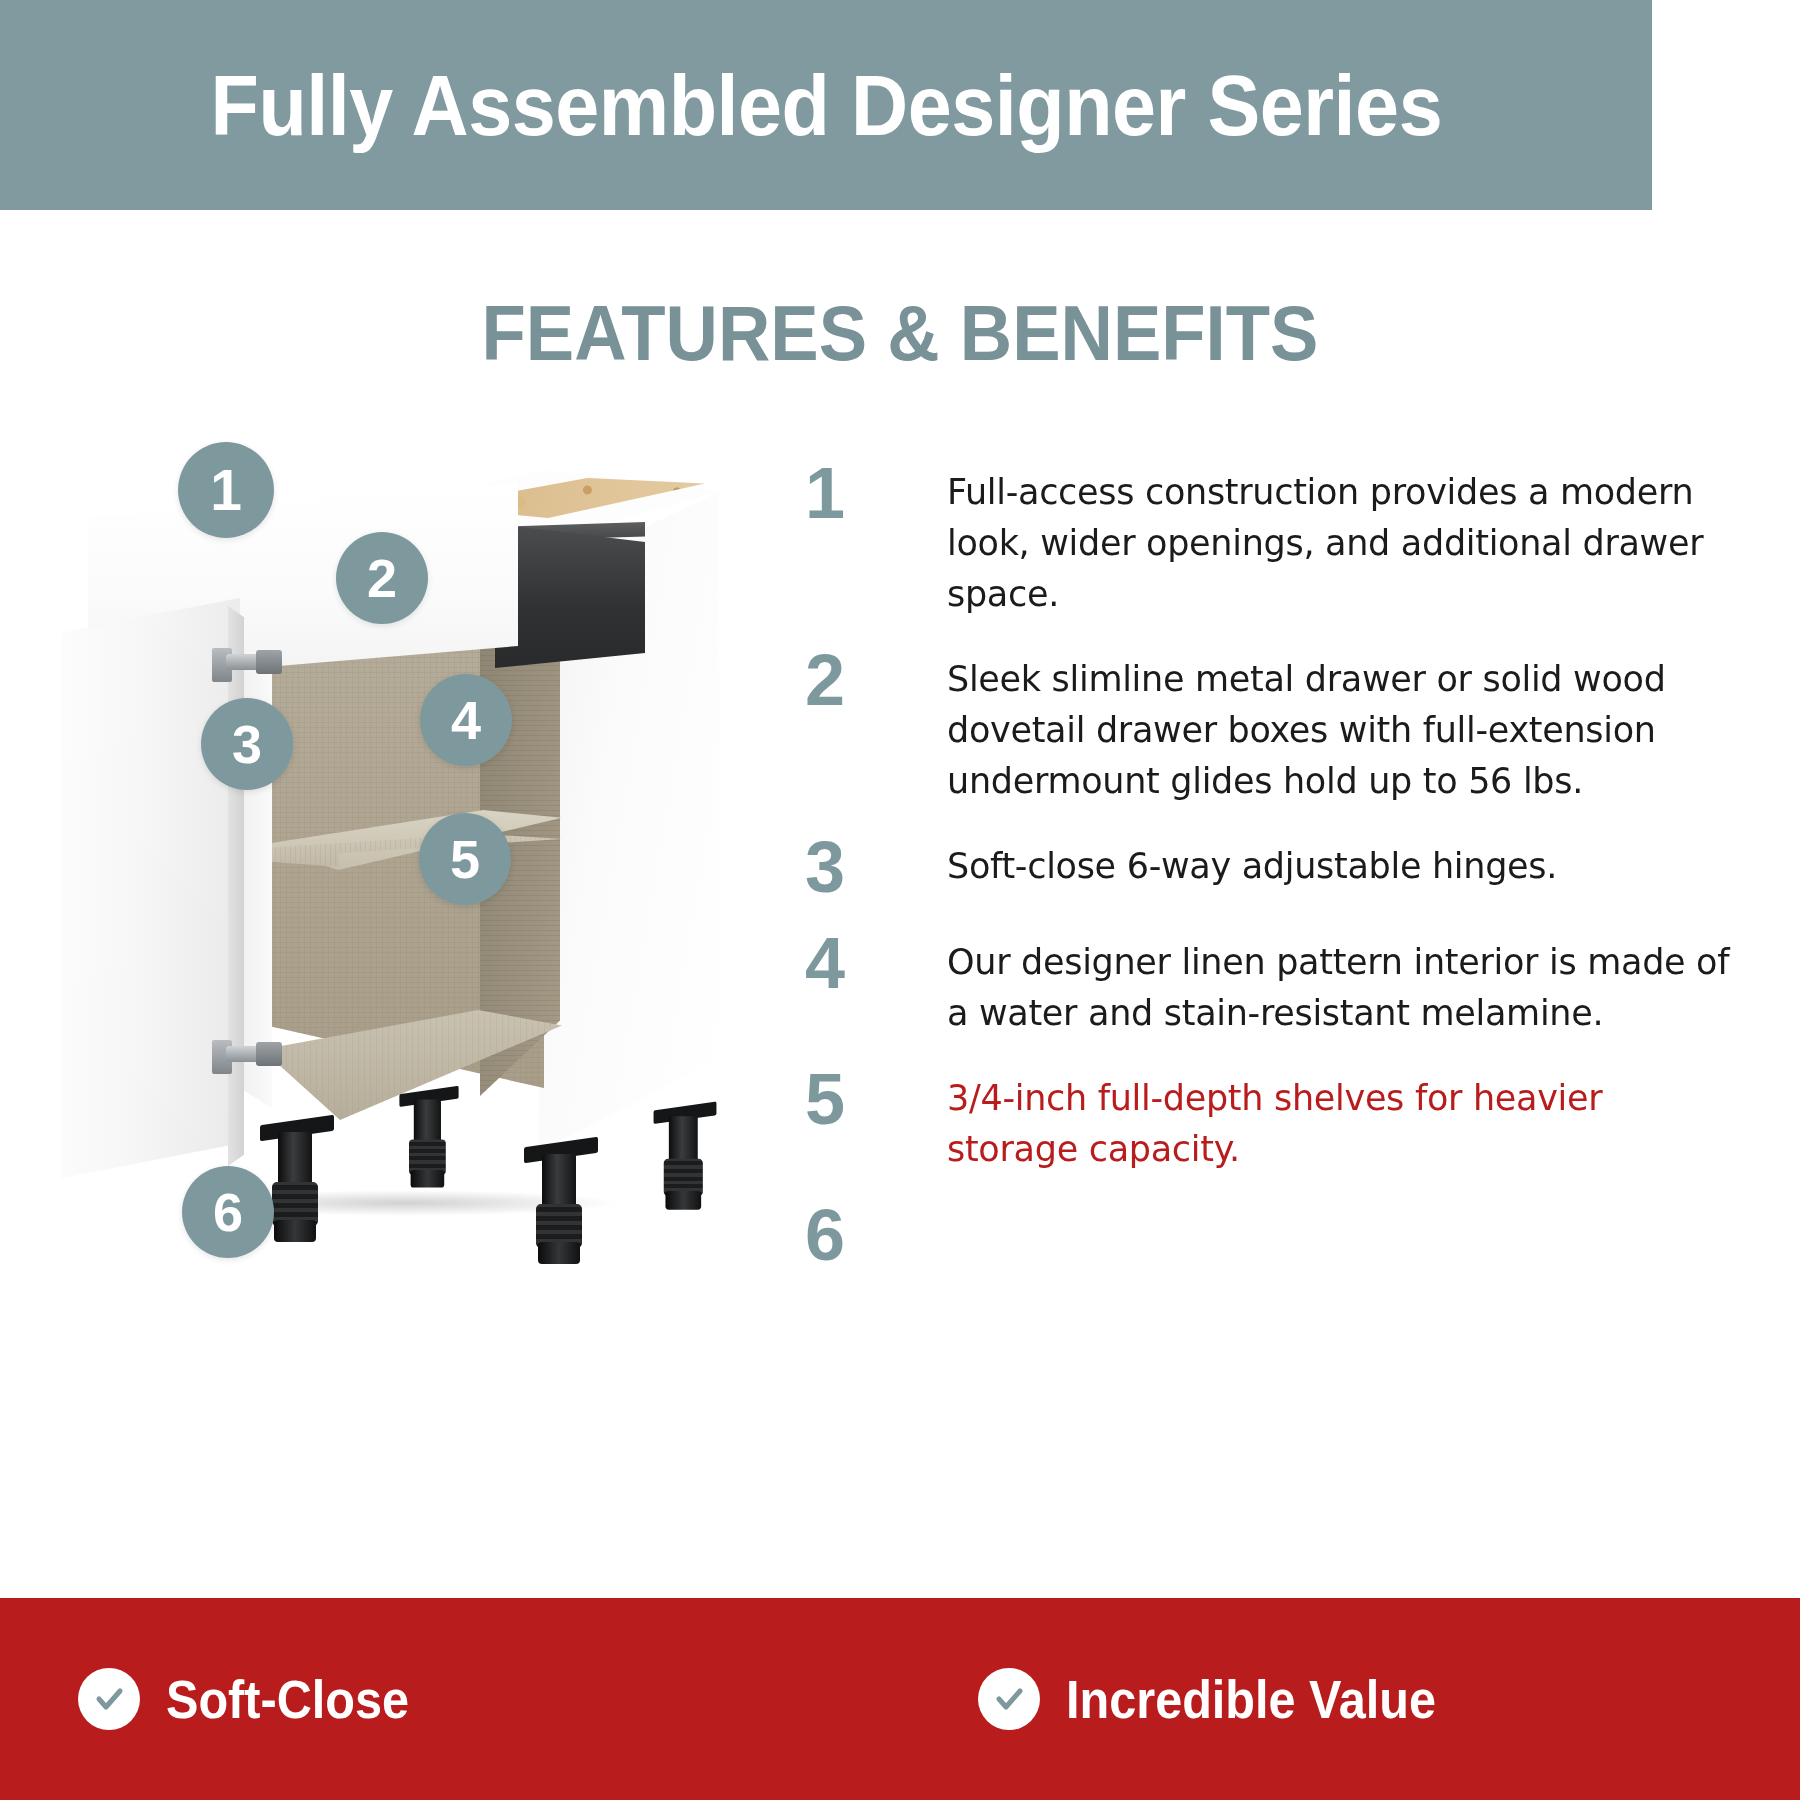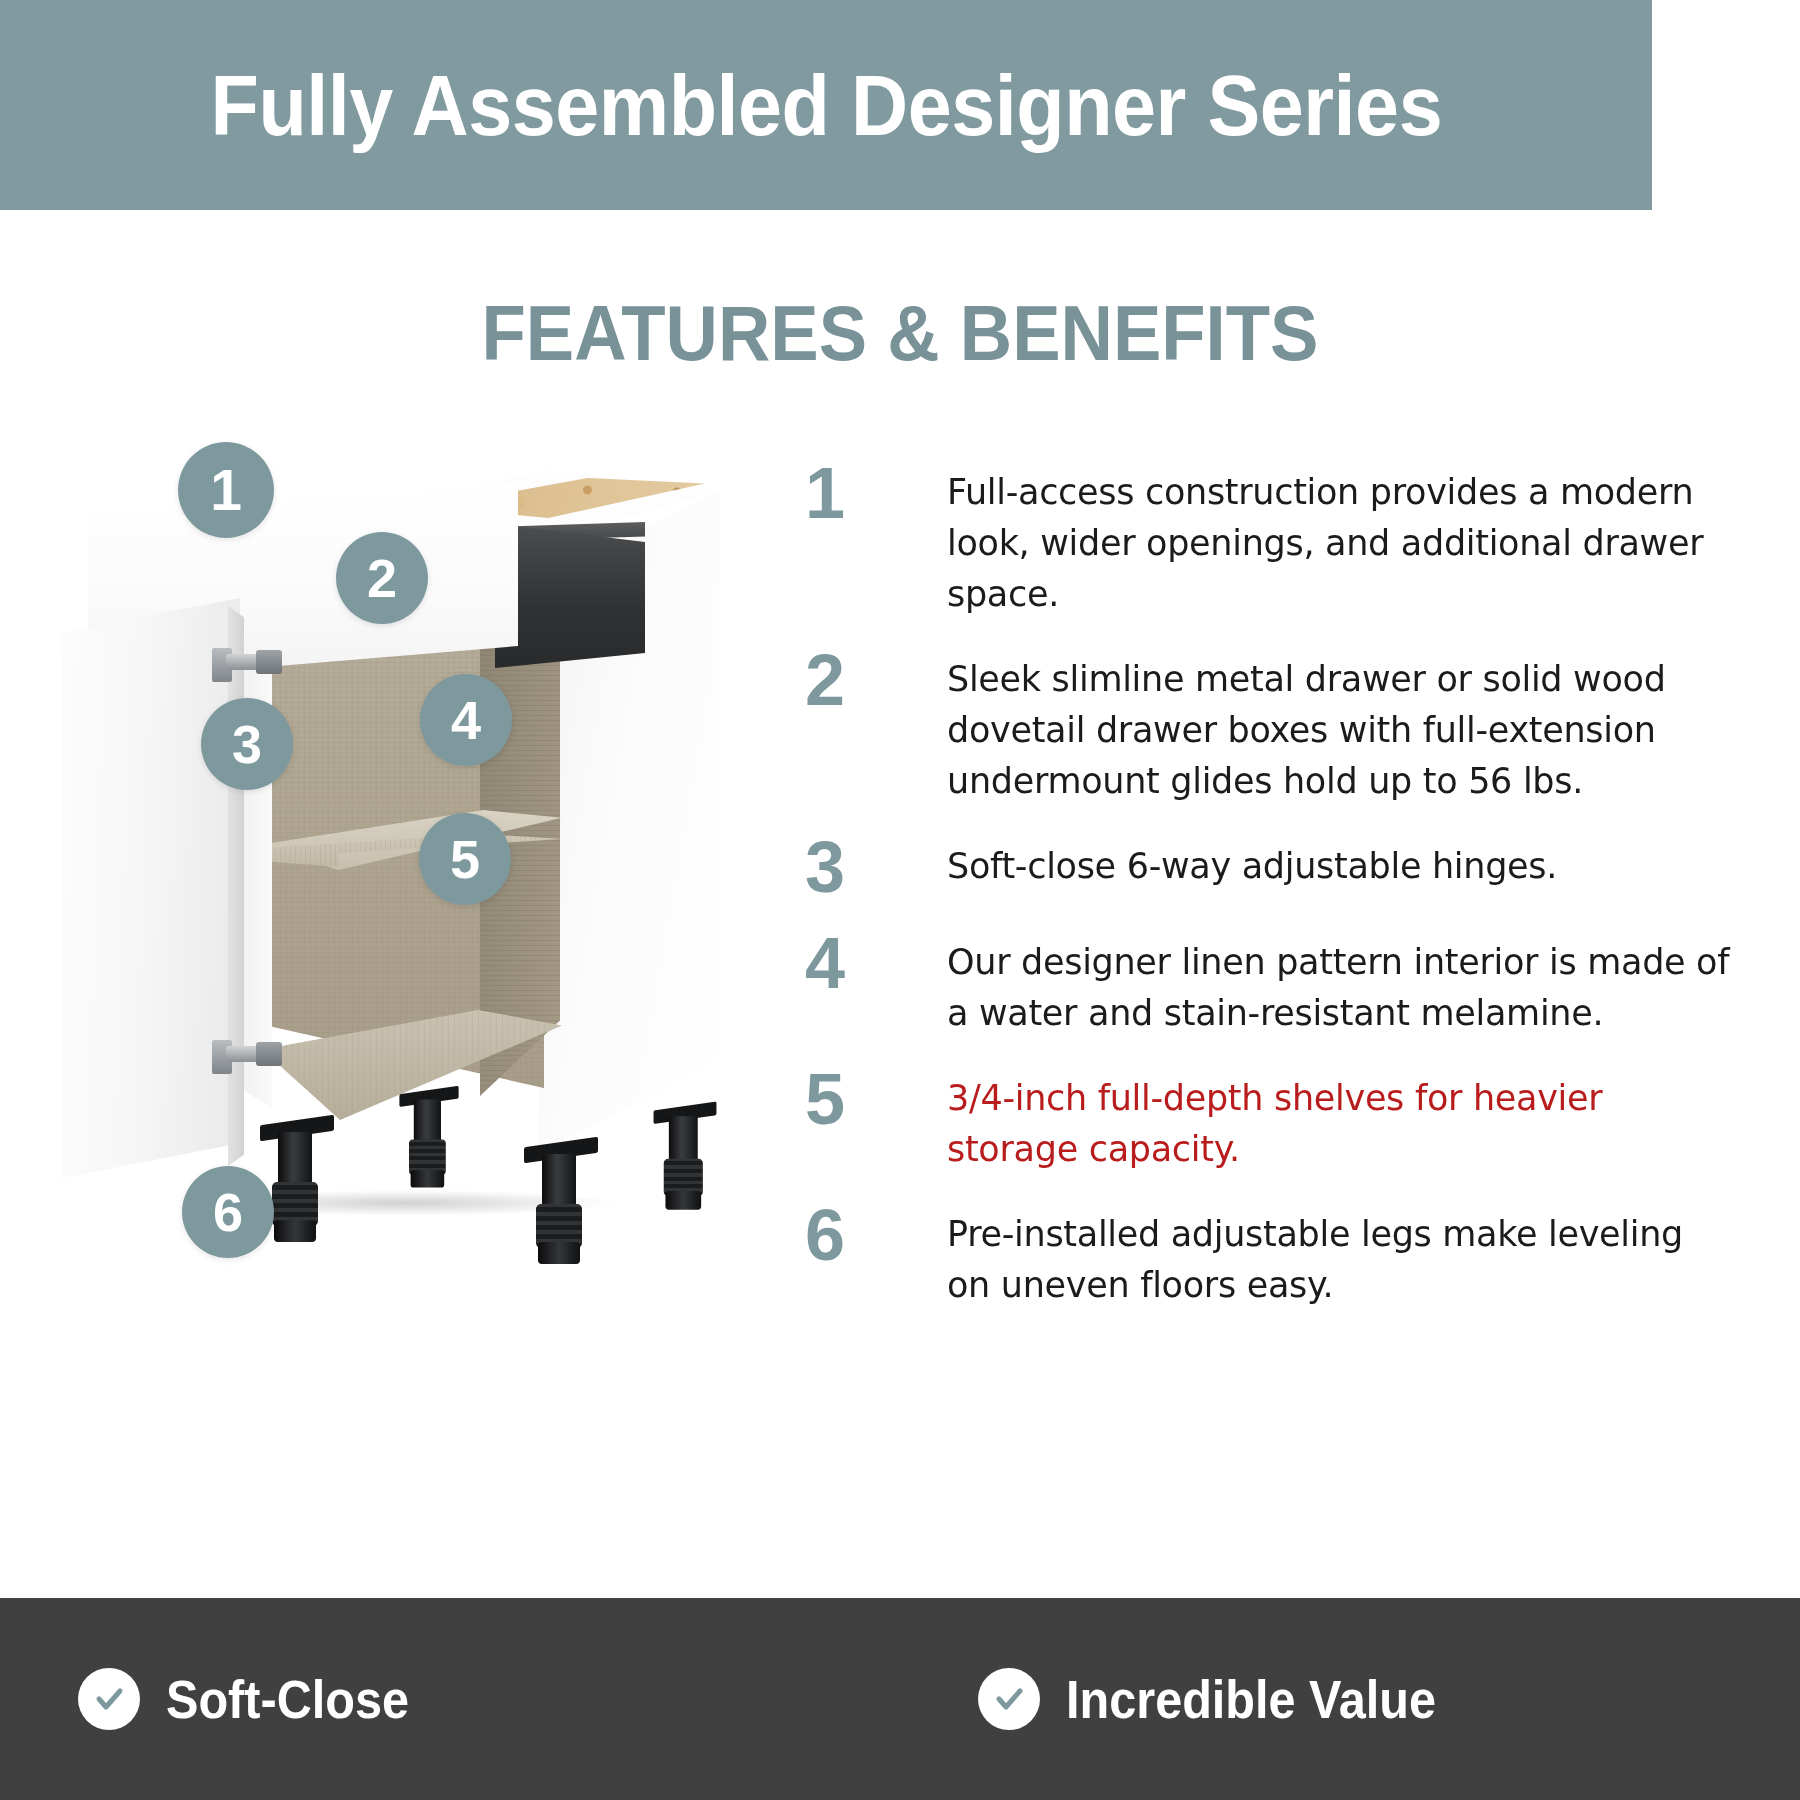--- a/index.html
+++ b/index.html
@@ -403,25 +403,24 @@
     <div class="feature">
       <div class="feature-num" style="color: rgb(126, 153, 158);">4</div>
       <div class="feature-text" style="color: rgb(27, 27, 27);">Our designer linen pattern interior is made of a water and stain-resistant melamine.</div>
     </div>
     <div class="feature">
       <div class="feature-num" style="color: rgb(126, 153, 158);">5</div>
       <div class="feature-text" style="color: #b91c1c;">3/4-inch full-depth shelves for heavier storage capacity.</div>
     </div>
     <div class="feature">
       <div class="feature-num" style="color: rgb(126, 153, 158);">6</div>
-      <div class="feature-text" style="color: rgb(27, 27, 27);">Pre-installed adjustable legs make leveling on uneven floors easy.</div>
     </div>
   </div>
 
-<div class="footer" id="footer-bar" style="background: #404040;">
+<div class="footer" id="footer-bar" style="background: #b91c1c;">
     <div class="footer-item">
       <span class="check-badge">
         <svg width="38" height="38" viewBox="0 0 38 38">
           <path d="M9 19 L16 27 L30 11" fill="none" stroke="#7E999E" stroke-width="5" stroke-linecap="round" stroke-linejoin="round"></path>
         </svg>
       </span>
       <span class="footer-label">Soft-Close</span>
     </div>
     <div class="footer-item">
       <span class="check-badge">

